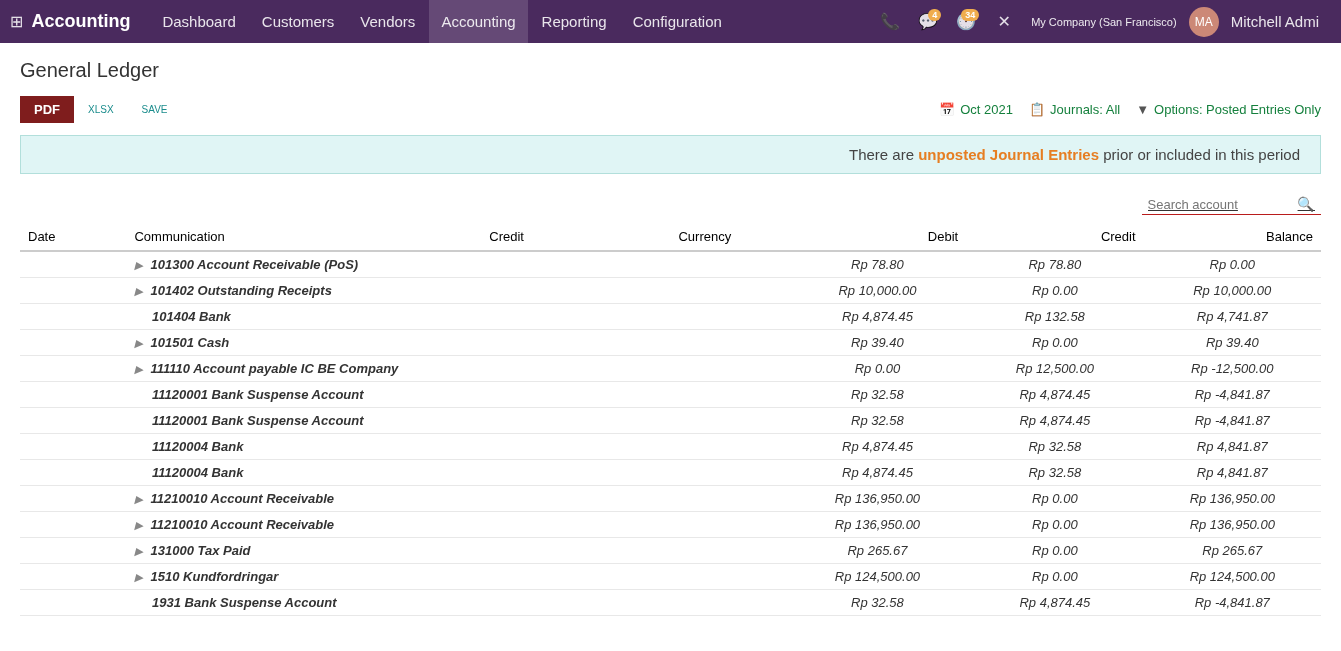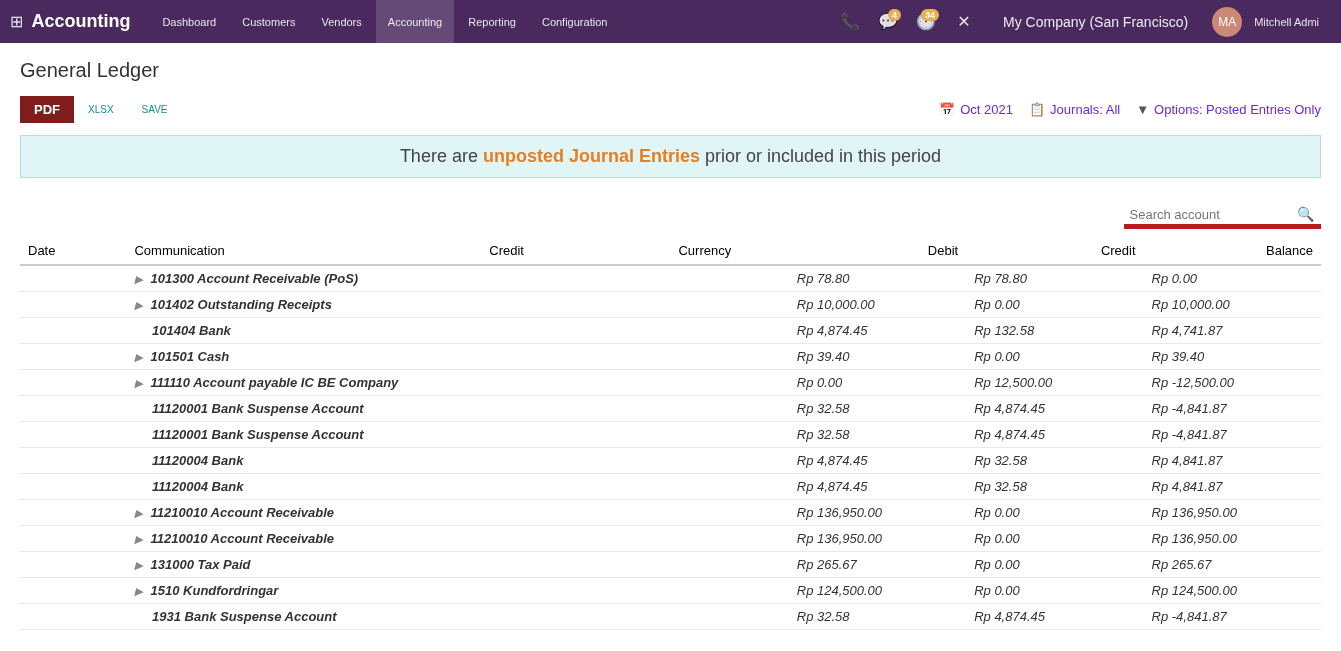--- a/index.html
+++ b/index.html
@@ -30,21 +30,21 @@
       gap: 2px;
       flex: 1;
     }
     .topnav-menu-item {
       padding: 0 12px;
       height: 43px;
       display: flex;
       align-items: center;
       cursor: pointer;
       color: rgba(255,255,255,0.88);
-      font-size: 11px;
+      font-size: 15px;
     }
     .topnav-menu-item:hover, .topnav-menu-item.active {
       background: rgba(255,255,255,0.15);
     }
     .topnav-right {
       display: flex;
       align-items: center;
       gap: 8px;
     }
     .topnav-icon-btn {
@@ -60,22 +60,22 @@
       top: 2px; right: 2px;
       background: #f0ad4e;
       color: #fff;
       font-size: 9px;
       border-radius: 8px;
       padding: 1px 4px;
       font-weight: bold;
     }
     .topnav-company {
       color: rgba(255,255,255,0.9);
-      font-size: 14px;
-      margin: 0 16px;
+      font-size: 11px;
+      margin: 0 4px;
     }
     .topnav-avatar {
       width: 30px; height: 30px;
       border-radius: 50%;
       background: #c87;
       display: flex; align-items: center; justify-content: center;
       color: #fff;
       font-size: 12px;
       overflow: hidden;
     }
@@ -123,51 +123,52 @@
     }
     .filter-item {
       display: flex;
       align-items: center;
       gap: 5px;
       color: #555;
       cursor: pointer;
       font-size: 13px;
     }
     .filter-link {
-      color: #6d28d9;
+      color: #15803d;
       cursor: pointer;
     }
 
     
     .alert-banner {
       background: #e0f5f5;
       border: 1px solid #b2dfdb;
       padding: 10px 20px;
-      text-align: center;
+      text-align: right;
       color: #444;
-      font-size: 18px;
-      margin-bottom: 26px;
+      font-size: 15px;
+      margin-bottom: 20px;
     }
     .alert-banner .highlight {
       color: #e67e22;
       font-weight: bold;
     }
 
     
     .search-bar-row {
       display: flex;
       justify-content: flex-end;
       margin-bottom: 8px;
     }
     .search-bar {
       display: flex;
       align-items: center;
-      border-bottom: 5px solid #b91c1c;
+      border-bottom: 1px solid #b91c1c;
       padding: 2px 6px;
-      gap: 18px;
+      gap: 0;
+      text-decoration: underline;
     }
     .search-bar input {
       border: none;
       outline: none;
       font-size: 13px;
       color: #999;
       width: 150px;
       background: transparent;
     }
     .search-bar .search-icon {
@@ -193,21 +194,21 @@
     }
     .ledger-table thead th.right { text-align: right; }
     .ledger-table tbody tr {
       border-bottom: 1px solid #e8e8e8;
       font-style: italic;
     }
     .ledger-table tbody td {
       padding: 5px 8px;
       color: #333;
     }
-    .ledger-table tbody td.right { text-align: left; }
+    .ledger-table tbody td.right { text-align: center; }
     .expand-icon {
       color: #888;
       cursor: pointer;
       margin-right: 4px;
       font-size: 11px;
     }
     .row-account-name {
       font-weight: bold;
     }
     .negative { color: #c0392b; }

